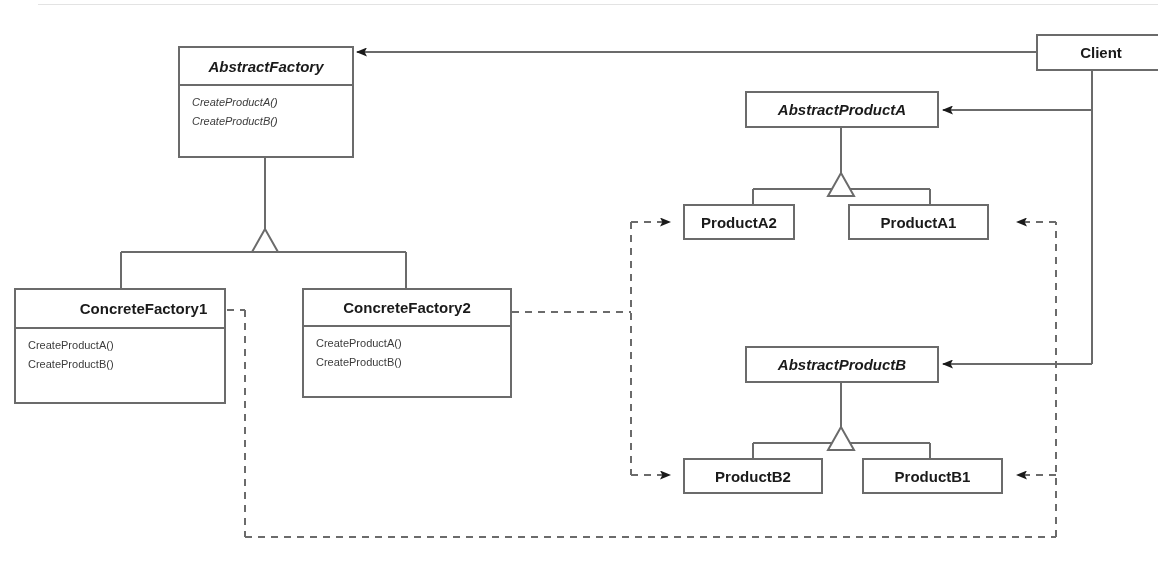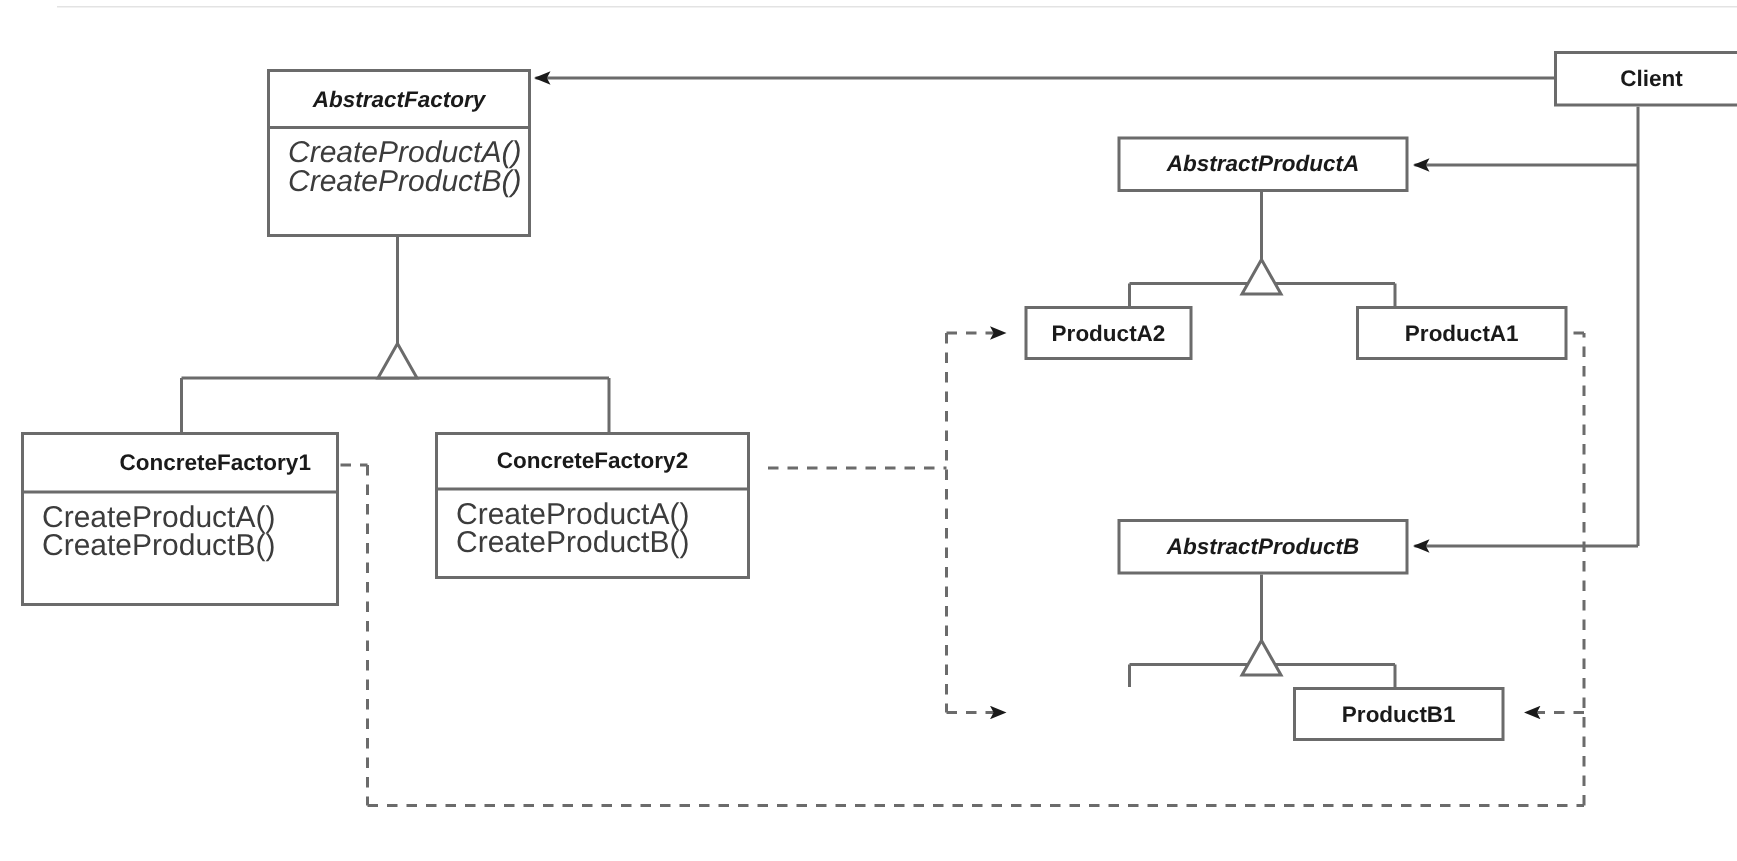--- a/index.html
+++ b/index.html
@@ -54,21 +54,21 @@
   }
   .uml-title.italic { font-style: italic; }
   .uml-divider {
     height: 2px;
     background: #6b6b6b;
   }
   .uml-ops {
     box-sizing: border-box;
     padding: 7px 0 6px 12px;
     color: #3c3c3c;
-    font-size: 20px;
+    font-size: 11px;
     line-height: 19px;
     white-space: nowrap;
   }
   .uml-ops.italic { font-style: italic; }
   .op-line { display: block; }
 </style>
 </head>
 <body>
 
 <div id="canvas">
@@ -141,47 +141,50 @@
 
   <div class="uml-box" style="left:14px; top:288px; width:212px; height:116px;">
     <div class="uml-title" style="height:37px;margin-left:47px;">ConcreteFactory1</div>
     <div class="uml-divider"></div>
     <div class="uml-ops">
       <span class="op-line">CreateProductA()</span>
       <span class="op-line">CreateProductB()</span>
     </div>
   </div>
 
-  <div class="uml-box" style="left:290px; top:288px; width:210px; height:98px;">
+  <div class="uml-box" style="left:302px; top:288px; width:210px; height:110px;">
     <div class="uml-title" style="height:35px;">ConcreteFactory2</div>
     <div class="uml-divider"></div>
     <div class="uml-ops">
       <span class="op-line">CreateProductA()</span>
       <span class="op-line">CreateProductB()</span>
     </div>
   </div>
 
   <div class="uml-box" style="left:1036px; top:34px; width:130px; height:37px;">
     <div class="uml-title" style="height:100%;">Client</div>
   </div>
 
   <div class="uml-box" style="left:745px; top:91px; width:194px; height:37px;">
     <div class="uml-title italic" style="height:100%;">AbstractProductA</div>
   </div>
 
   <div class="uml-box" style="left:683px; top:204px; width:112px; height:36px;">
     <div class="uml-title" style="height:100%;">ProductA2</div>
   </div>
 
-  <div class="uml-box" style="left:904px; top:204px; width:141px; height:36px;">
+  <div class="uml-box" style="left:848px; top:204px; width:141px; height:36px;">
     <div class="uml-title" style="height:100%;">ProductA1</div>
   </div>
 
   <div class="uml-box" style="left:745px; top:346px; width:194px; height:37px;">
     <div class="uml-title italic" style="height:100%;">AbstractProductB</div>
   </div>
 
+  <div class="uml-box" style="left:683px; top:458px; width:140px; height:36px;">
+    <div class="uml-title" style="height:100%;">ProductB2</div>
+  </div>
 
   <div class="uml-box" style="left:862px; top:458px; width:141px; height:36px;">
     <div class="uml-title" style="height:100%;">ProductB1</div>
   </div>
 
 </div>
 
 </body></html>

